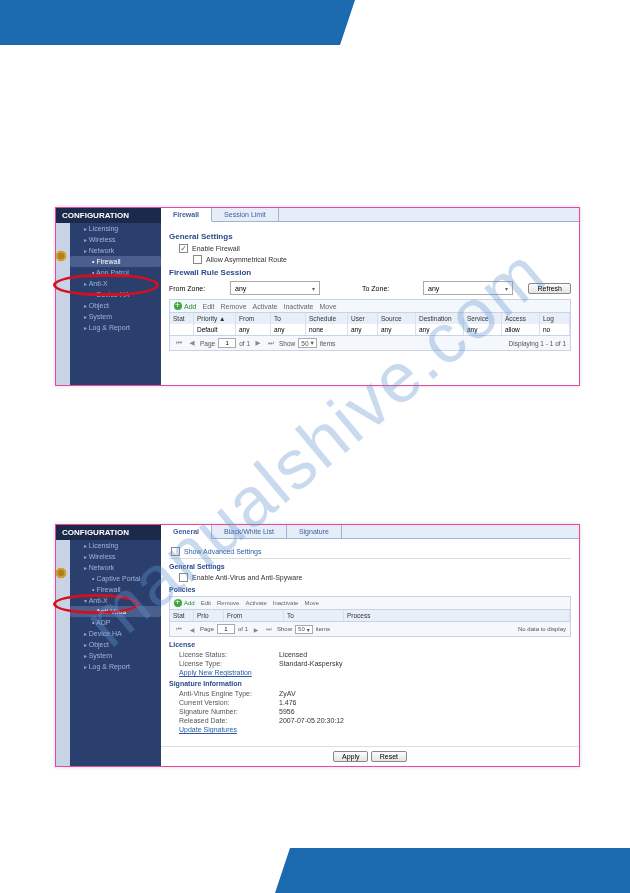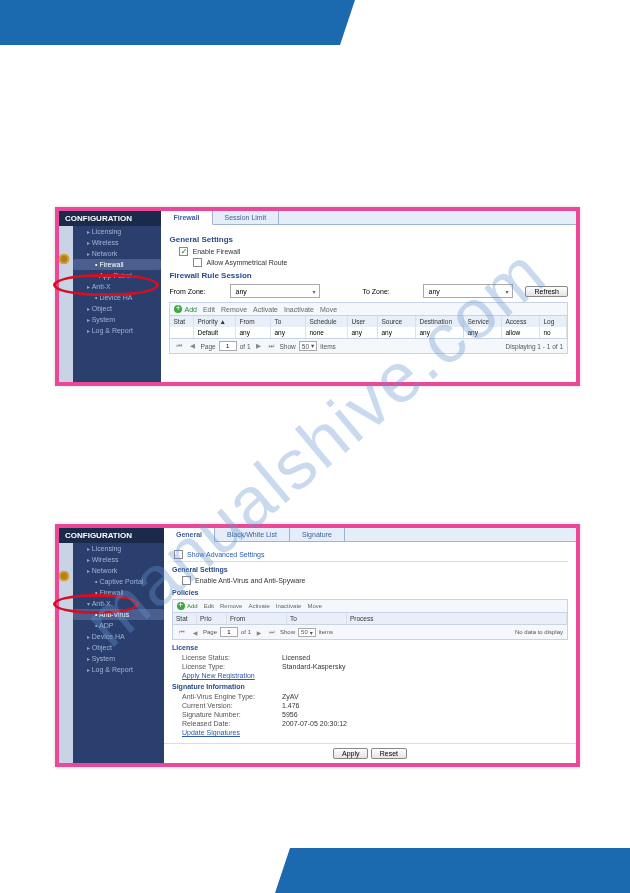--- a/index.html
+++ b/index.html
@@ -8,21 +8,21 @@
   
   .top-bar { position: absolute; top: 0; left: 0; width: 340px; height: 45px; background: #1b6ab0; }
   .top-bar::after { content: ''; position: absolute; right: -15px; top: 0; width: 0; height: 0; border-left: 15px solid #1b6ab0; border-bottom: 45px solid transparent; }
   .bottom-bar { position: absolute; bottom: 0; right: 0; width: 340px; height: 45px; background: #1b6ab0; }
   .bottom-bar::before { content: ''; position: absolute; left: -15px; bottom: 0; width: 0; height: 0; border-right: 15px solid #1b6ab0; border-top: 45px solid transparent; }
   
   
   .watermark { position: absolute; top: 50%; left: 50%; transform: translate(-50%, -50%) rotate(-40deg); font-size: 70px; color: rgba(100, 150, 210, 0.35); font-weight: 400; white-space: nowrap; pointer-events: none; z-index: 100; letter-spacing: 2px; }
   
   
-  .app-panel { position: absolute; border: 4px solid #ec4899; background: #0f172a; display: flex; box-shadow: 0 0 4px rgba(0,0,0,0.15); }
+  .app-panel { position: absolute; border: 1px solid #ec4899; background: #0f172a; display: flex; box-shadow: 0 0 4px rgba(0,0,0,0.15); }
   .panel1 { top: 207px; left: 55px; width: 525px; height: 179px; }
   .panel2 { top: 524px; left: 55px; width: 525px; height: 243px; }
   
   
   .sidebar { width: 105px; background: #2a3f6e; color: #b8c4da; display: flex; flex-direction: column; font-size: 7px; }
   .sidebar-iconcol { width: 14px; background: #c8d3e6; }
   .sidebar-main { flex: 1; background: #2a3f6e; padding: 0; }
   .sidebar-wrap { display: flex; height: 100%; }
   .sidebar-title { background: #1b2a4a; color: #fff; font-weight: bold; padding: 3px 6px; font-size: 8px; }
   .sidebar-item { padding: 2px 4px 2px 14px; color: #a0b4d4; cursor: pointer; }

